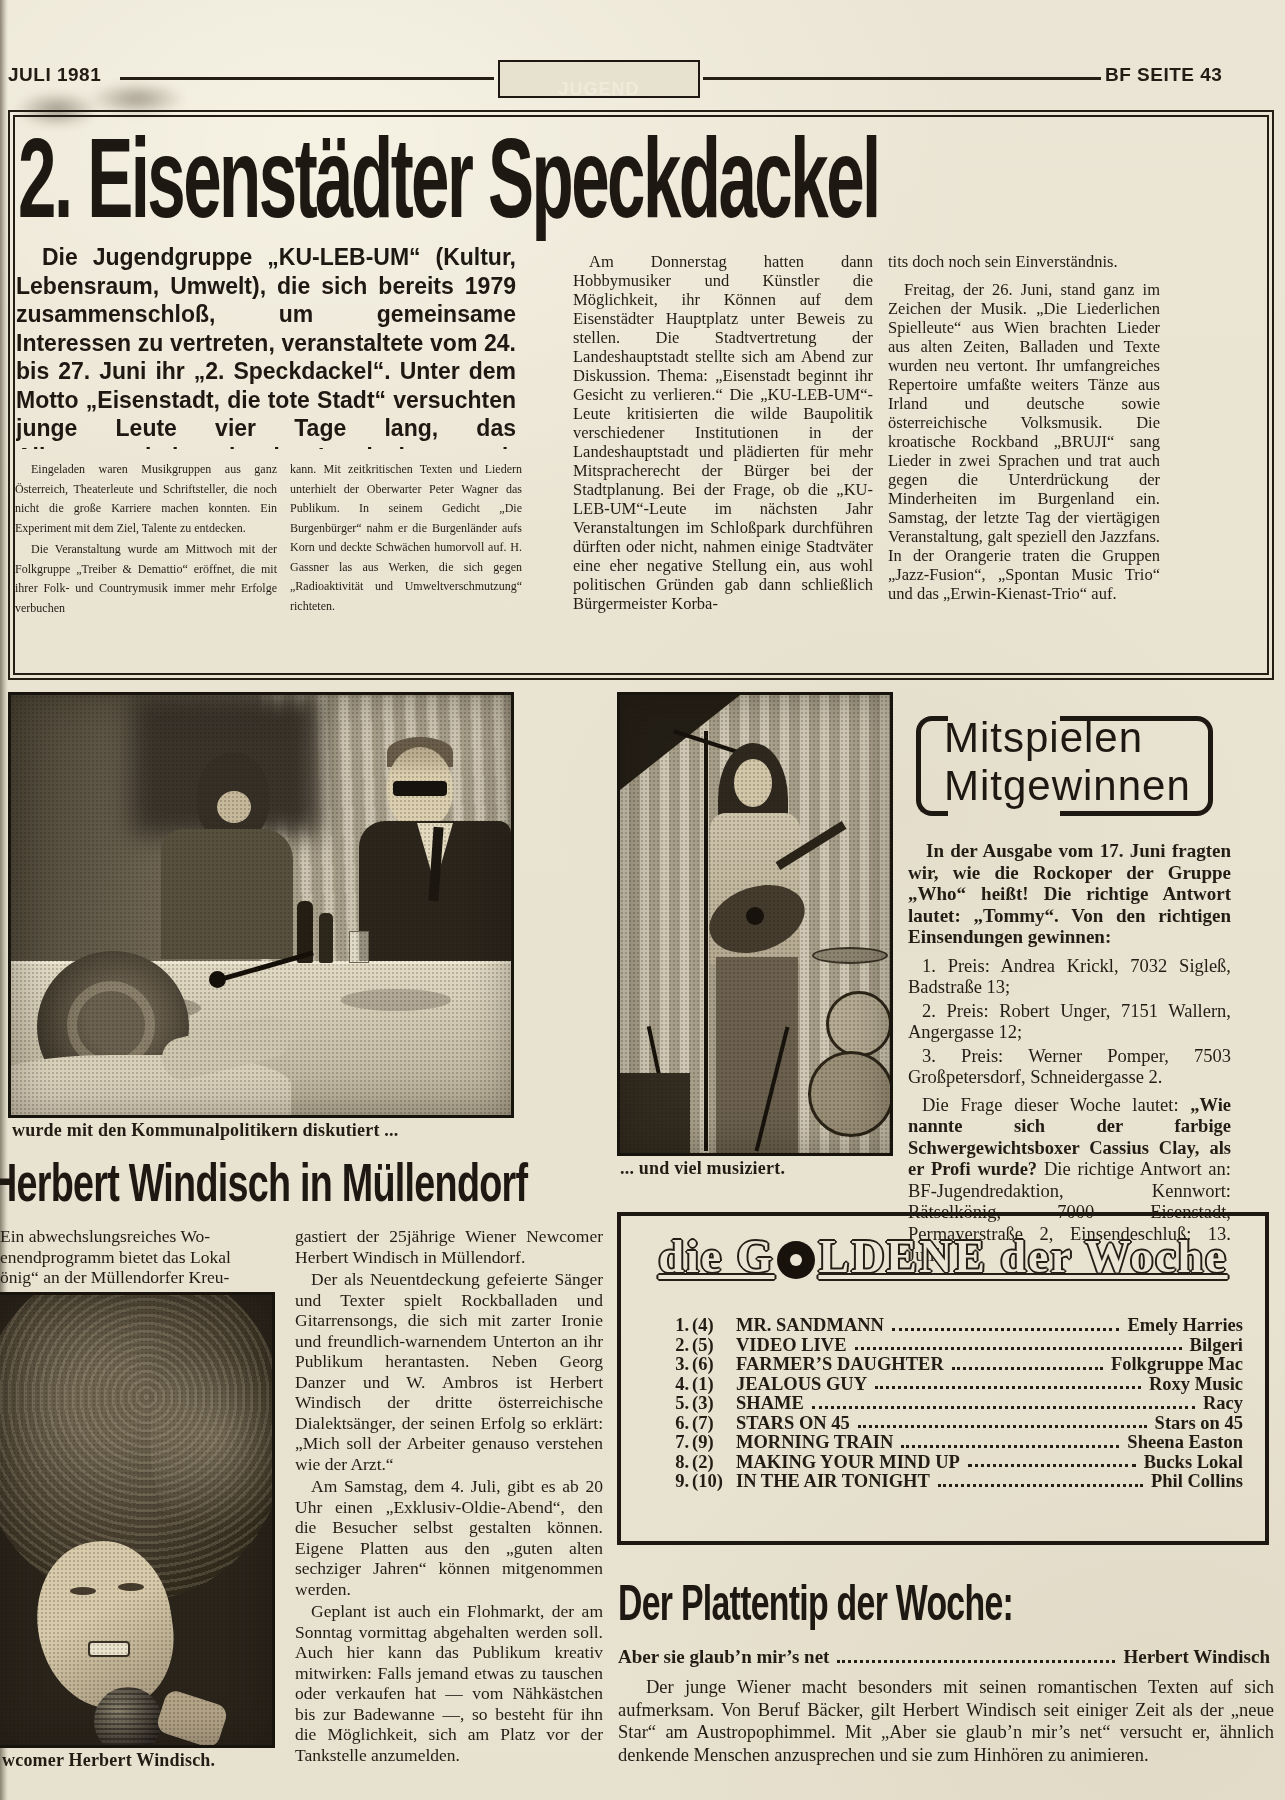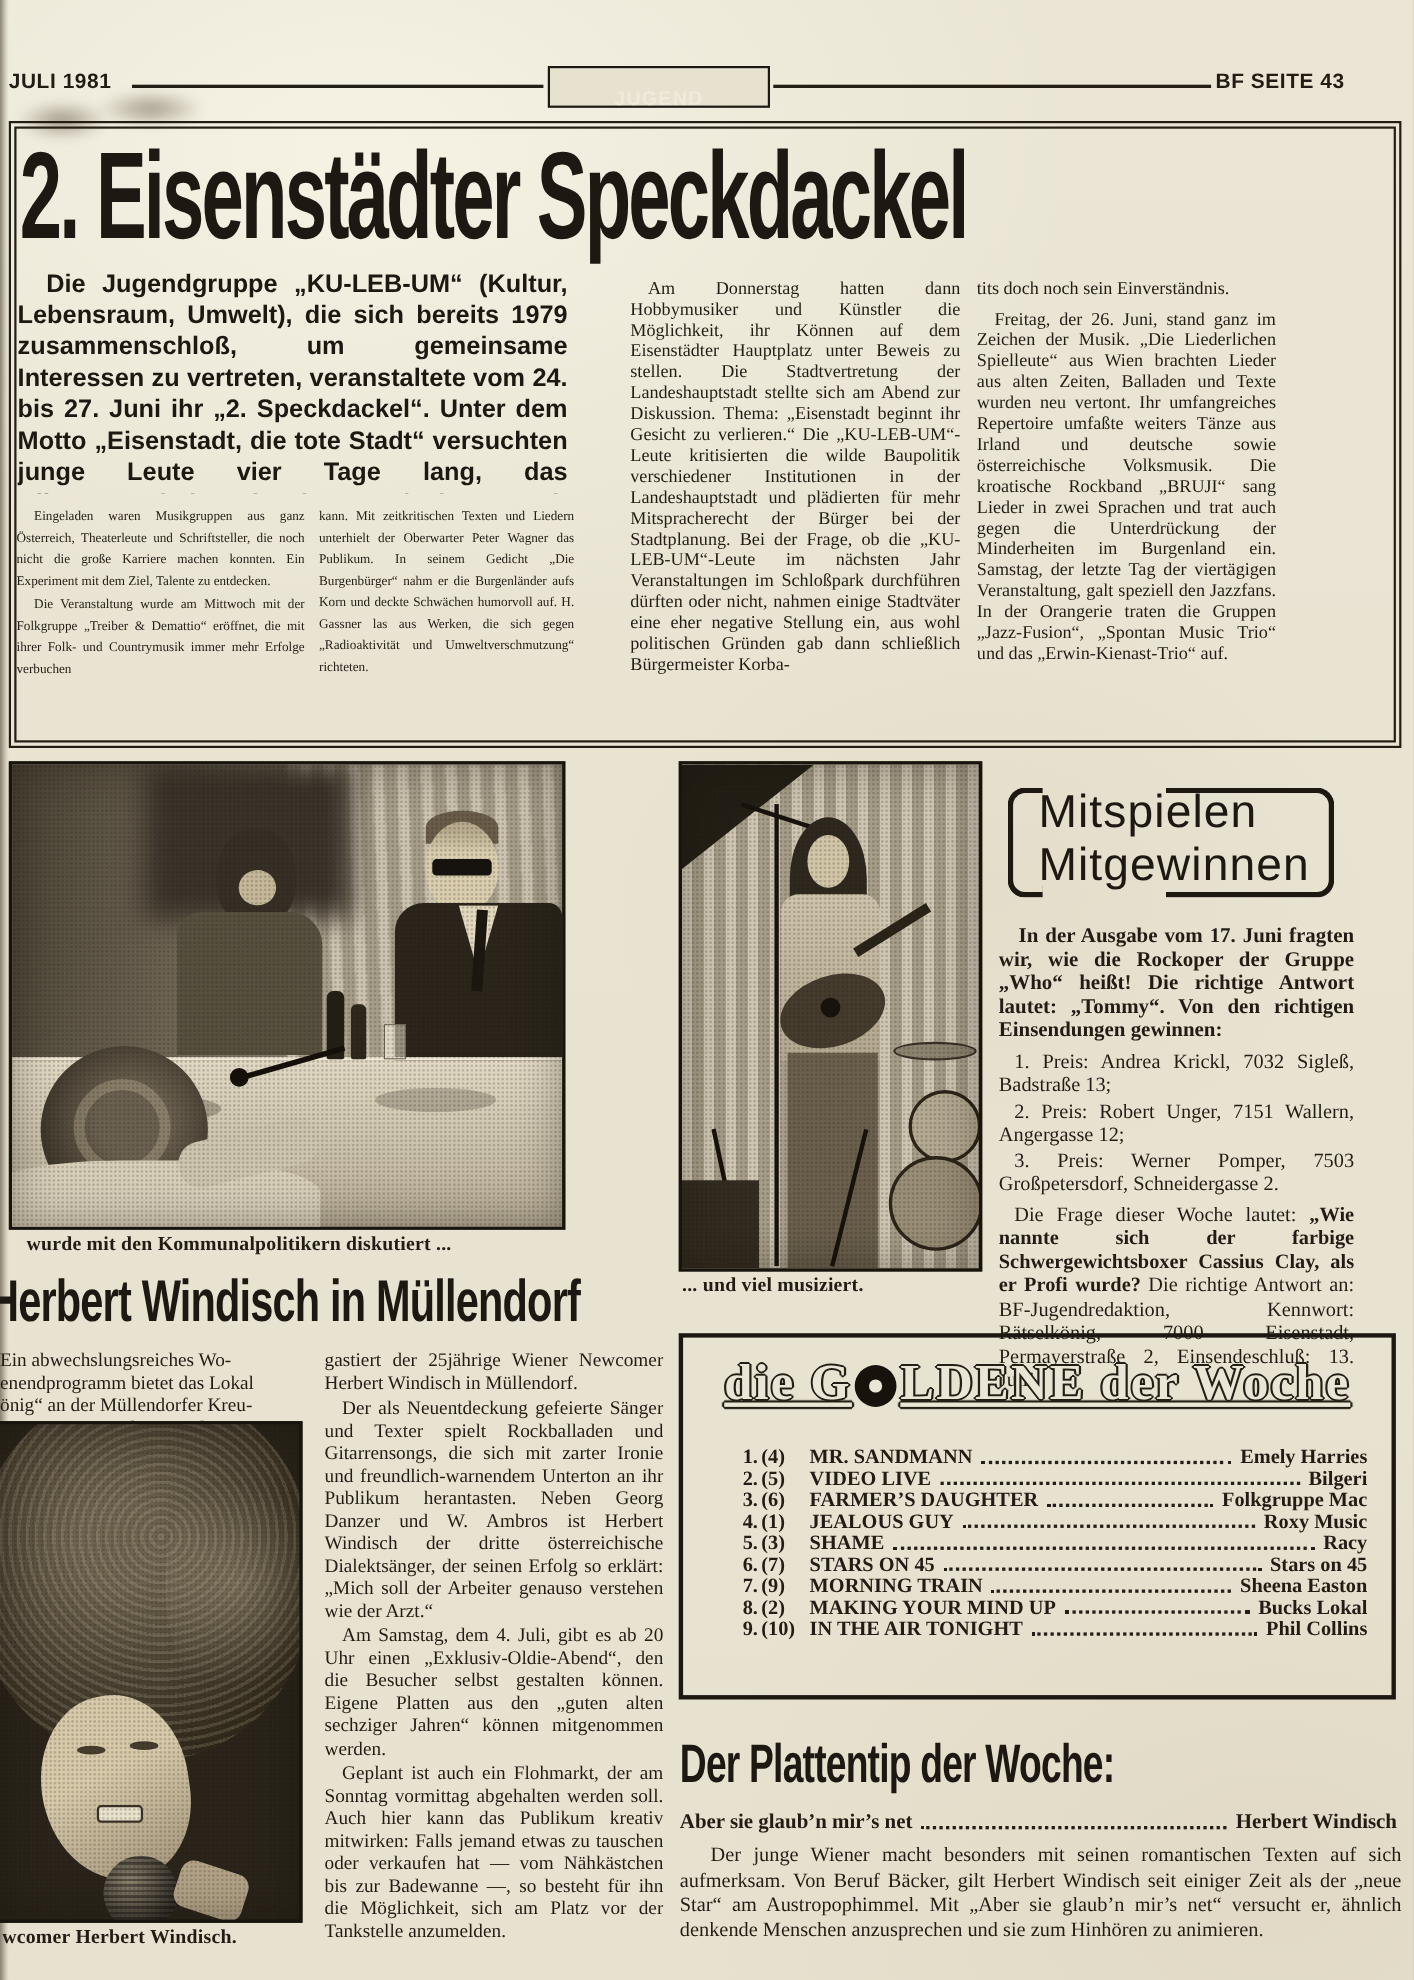--- a/index.html
+++ b/index.html
@@ -134,21 +134,21 @@
     <div class="pe" style="left:286px;top:206px;width:16px;height:62px;border-radius:6px 6px 2px 2px;background:#241e15;"></div>
     <div class="pe" style="left:308px;top:218px;width:14px;height:50px;border-radius:5px 5px 2px 2px;background:#2e271c;"></div>
     <div class="pe" style="left:338px;top:236px;width:18px;height:30px;background:rgba(240,235,215,.55);border:1px solid #6e6654;"></div>
     <div class="pe" style="left:212px;top:268px;width:92px;height:5px;background:#141009;transform:rotate(-16deg);"></div>
     <div class="pe" style="left:198px;top:276px;width:17px;height:17px;border-radius:50%;background:#141009;"></div>
     <div class="pe" style="left:26px;top:256px;width:152px;height:152px;border-radius:50%;background:radial-gradient(circle at 55% 45%,#6b6150 28%,#3f382c 70%);"></div>
     <div class="pe" style="left:56px;top:286px;width:88px;height:88px;border-radius:50%;border:10px solid rgba(195,183,155,.35);box-sizing:border-box;"></div>
     <div class="pe" style="left:-30px;top:360px;width:310px;height:70px;border-radius:42% 42% 0 0;background:#d9d0ba;"></div>
     <div class="pe" style="left:150px;top:332px;width:130px;height:42px;border-radius:20px;background:#cfc6b0;transform:rotate(-14deg);"></div>
   </div>
-  <div class="abs cap" style="left:24px;top:1120px;">wurde mit den Kommunalpolitikern diskutiert ...</div>
+  <div class="abs cap" style="left:12px;top:1120px;">wurde mit den Kommunalpolitikern diskutiert ...</div>
 
   <div class="abs photo" style="left:617px;top:692px;width:270px;height:458px;">
     <div class="pe" style="left:0;top:0;width:270px;height:458px;background:repeating-linear-gradient(90deg,#cfc7b3 0 9px,#a79e89 9px 20px);"></div>
     <div class="pe" style="left:0;top:0;width:120px;height:95px;background:#241f16;clip-path:polygon(0 0,100% 0,0 100%);"></div>
     <div class="pe" style="left:84px;top:36px;width:4px;height:420px;background:#17120c;"></div>
     <div class="pe" style="left:52px;top:46px;width:76px;height:4px;background:#17120c;transform:rotate(18deg);"></div>
     <div class="pe" style="left:98px;top:48px;width:70px;height:112px;border-radius:50% 50% 34% 34%;background:#2f281e;"></div>
     <div class="pe" style="left:114px;top:64px;width:38px;height:48px;border-radius:50%;background:#d3c7a9;"></div>
     <div class="pe" style="left:90px;top:118px;width:90px;height:152px;border-radius:16px 16px 4px 4px;background:linear-gradient(#cfc5ad,#b3a88f);"></div>
     <div class="pe" style="left:152px;top:146px;width:78px;height:9px;background:#2a2318;transform:rotate(-32deg);"></div>

